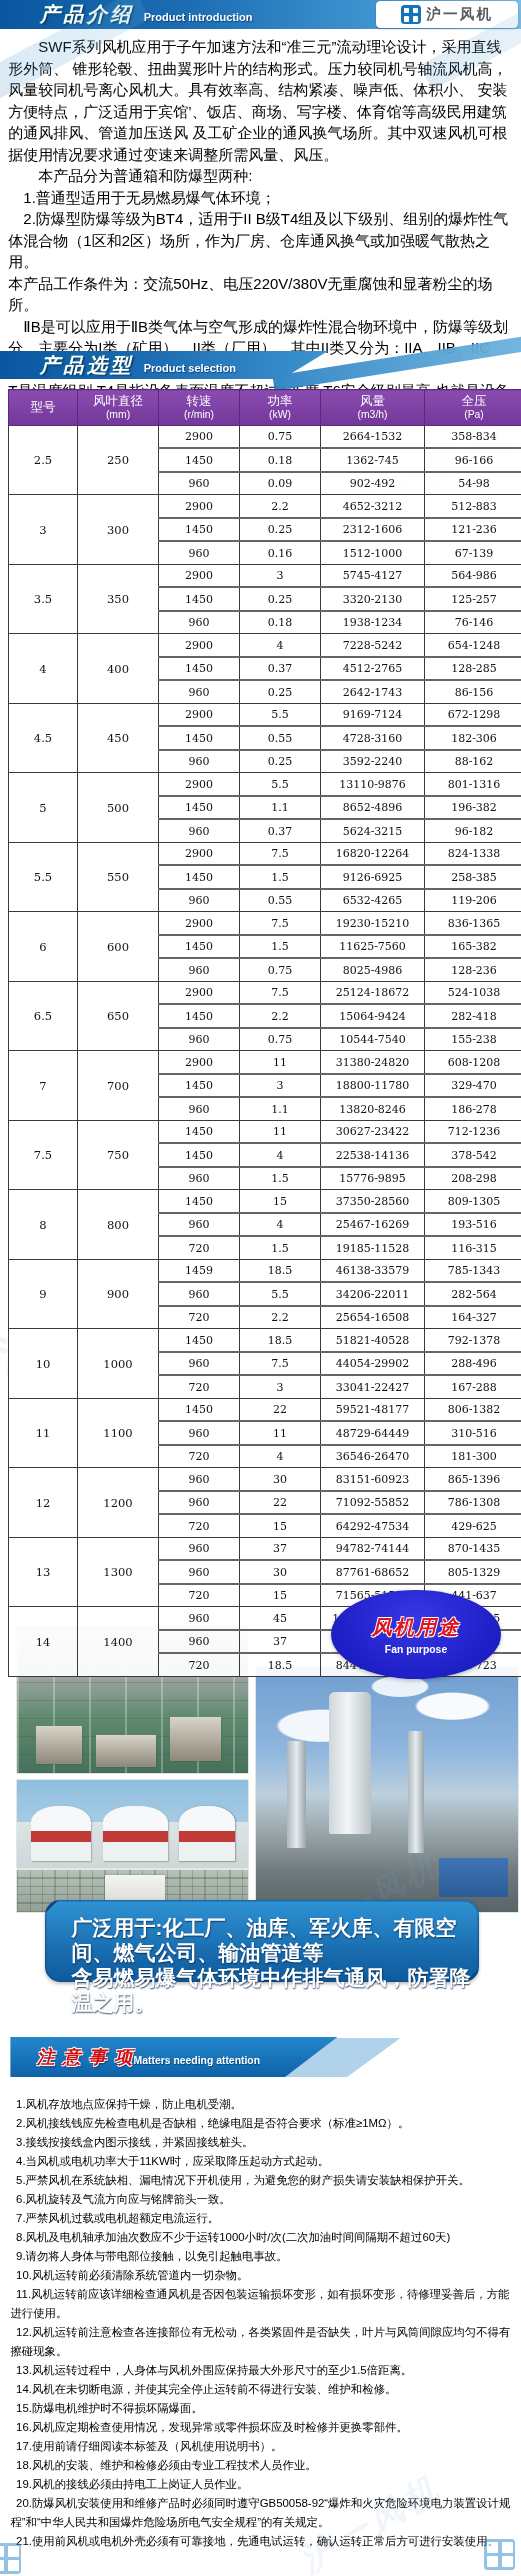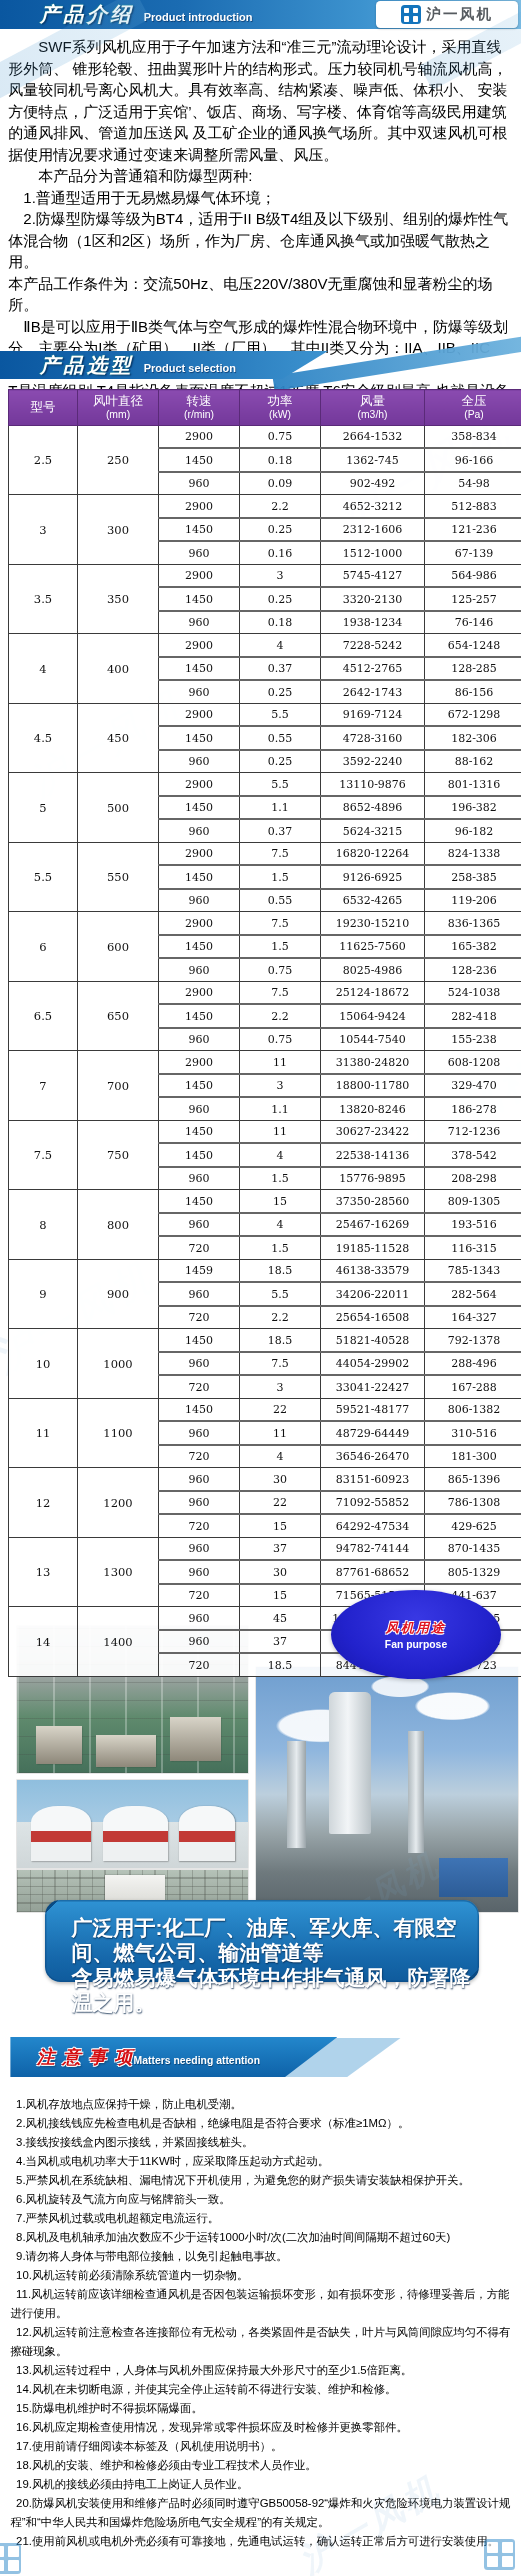--- a/index.html
+++ b/index.html
@@ -75,21 +75,21 @@
       background:
         repeating-linear-gradient(0deg,rgba(80,85,78,.35) 0 1.4px,transparent 1.4px 8.3px),
         repeating-linear-gradient(90deg,rgba(80,85,78,.3) 0 1.4px,transparent 1.4px 12.5px),
         linear-gradient(180deg,#b5c2b8 0%,#93a096 100%);}
   .ph-station .hut{position:absolute;left:38%;top:12%;width:26%;height:76%;background:linear-gradient(180deg,#f4f4f2,#d9d9d4);box-shadow:0 0 1.4px rgba(0,0,0,.4);}
 
   .oval-badge{position:absolute;left:331px;top:1590px;width:170px;height:89px;border-radius:50%;
       background:radial-gradient(ellipse at 50% 32%,#3838e4 0%,#2222cc 60%,#1515aa 100%);
       display:flex;flex-direction:column;align-items:center;justify-content:center;z-index:3;
       box-shadow:0 1.4px 4.2px rgba(0,0,0,.25);}
-  .oval-badge .cn{color:#e01320;font-size:13px;font-weight:bold;font-style:italic;letter-spacing:2.1px;
+  .oval-badge .cn{color:#e01320;font-size:20px;font-weight:bold;font-style:italic;letter-spacing:2.1px;
       text-shadow:0.7px 0.7px 0 #fff,-0.7px -0.7px 0 #fff,0.7px -0.7px 0 #fff,-0.7px 0.7px 0 #fff;}
   .oval-badge .en{color:#fff;font-size:10.4px;font-weight:bold;margin-top:2.8px;}
 
   
   .purpose-banner{position:absolute;left:45px;top:1900px;width:434px;height:82px;border-radius:15.3px;
       background:
         linear-gradient(135deg,#0a4c85 0 9.7px,transparent 9.7px),
         linear-gradient(-45deg,#0a4c85 0 9.7px,transparent 9.7px),
         linear-gradient(180deg,#2f93d4 0%,#1668ab 70%,#0f5b9c 100%);
       box-shadow:0 0 0 1.4px rgba(9,70,125,.5) inset,0 1.4px 3.5px rgba(0,0,0,.25);

